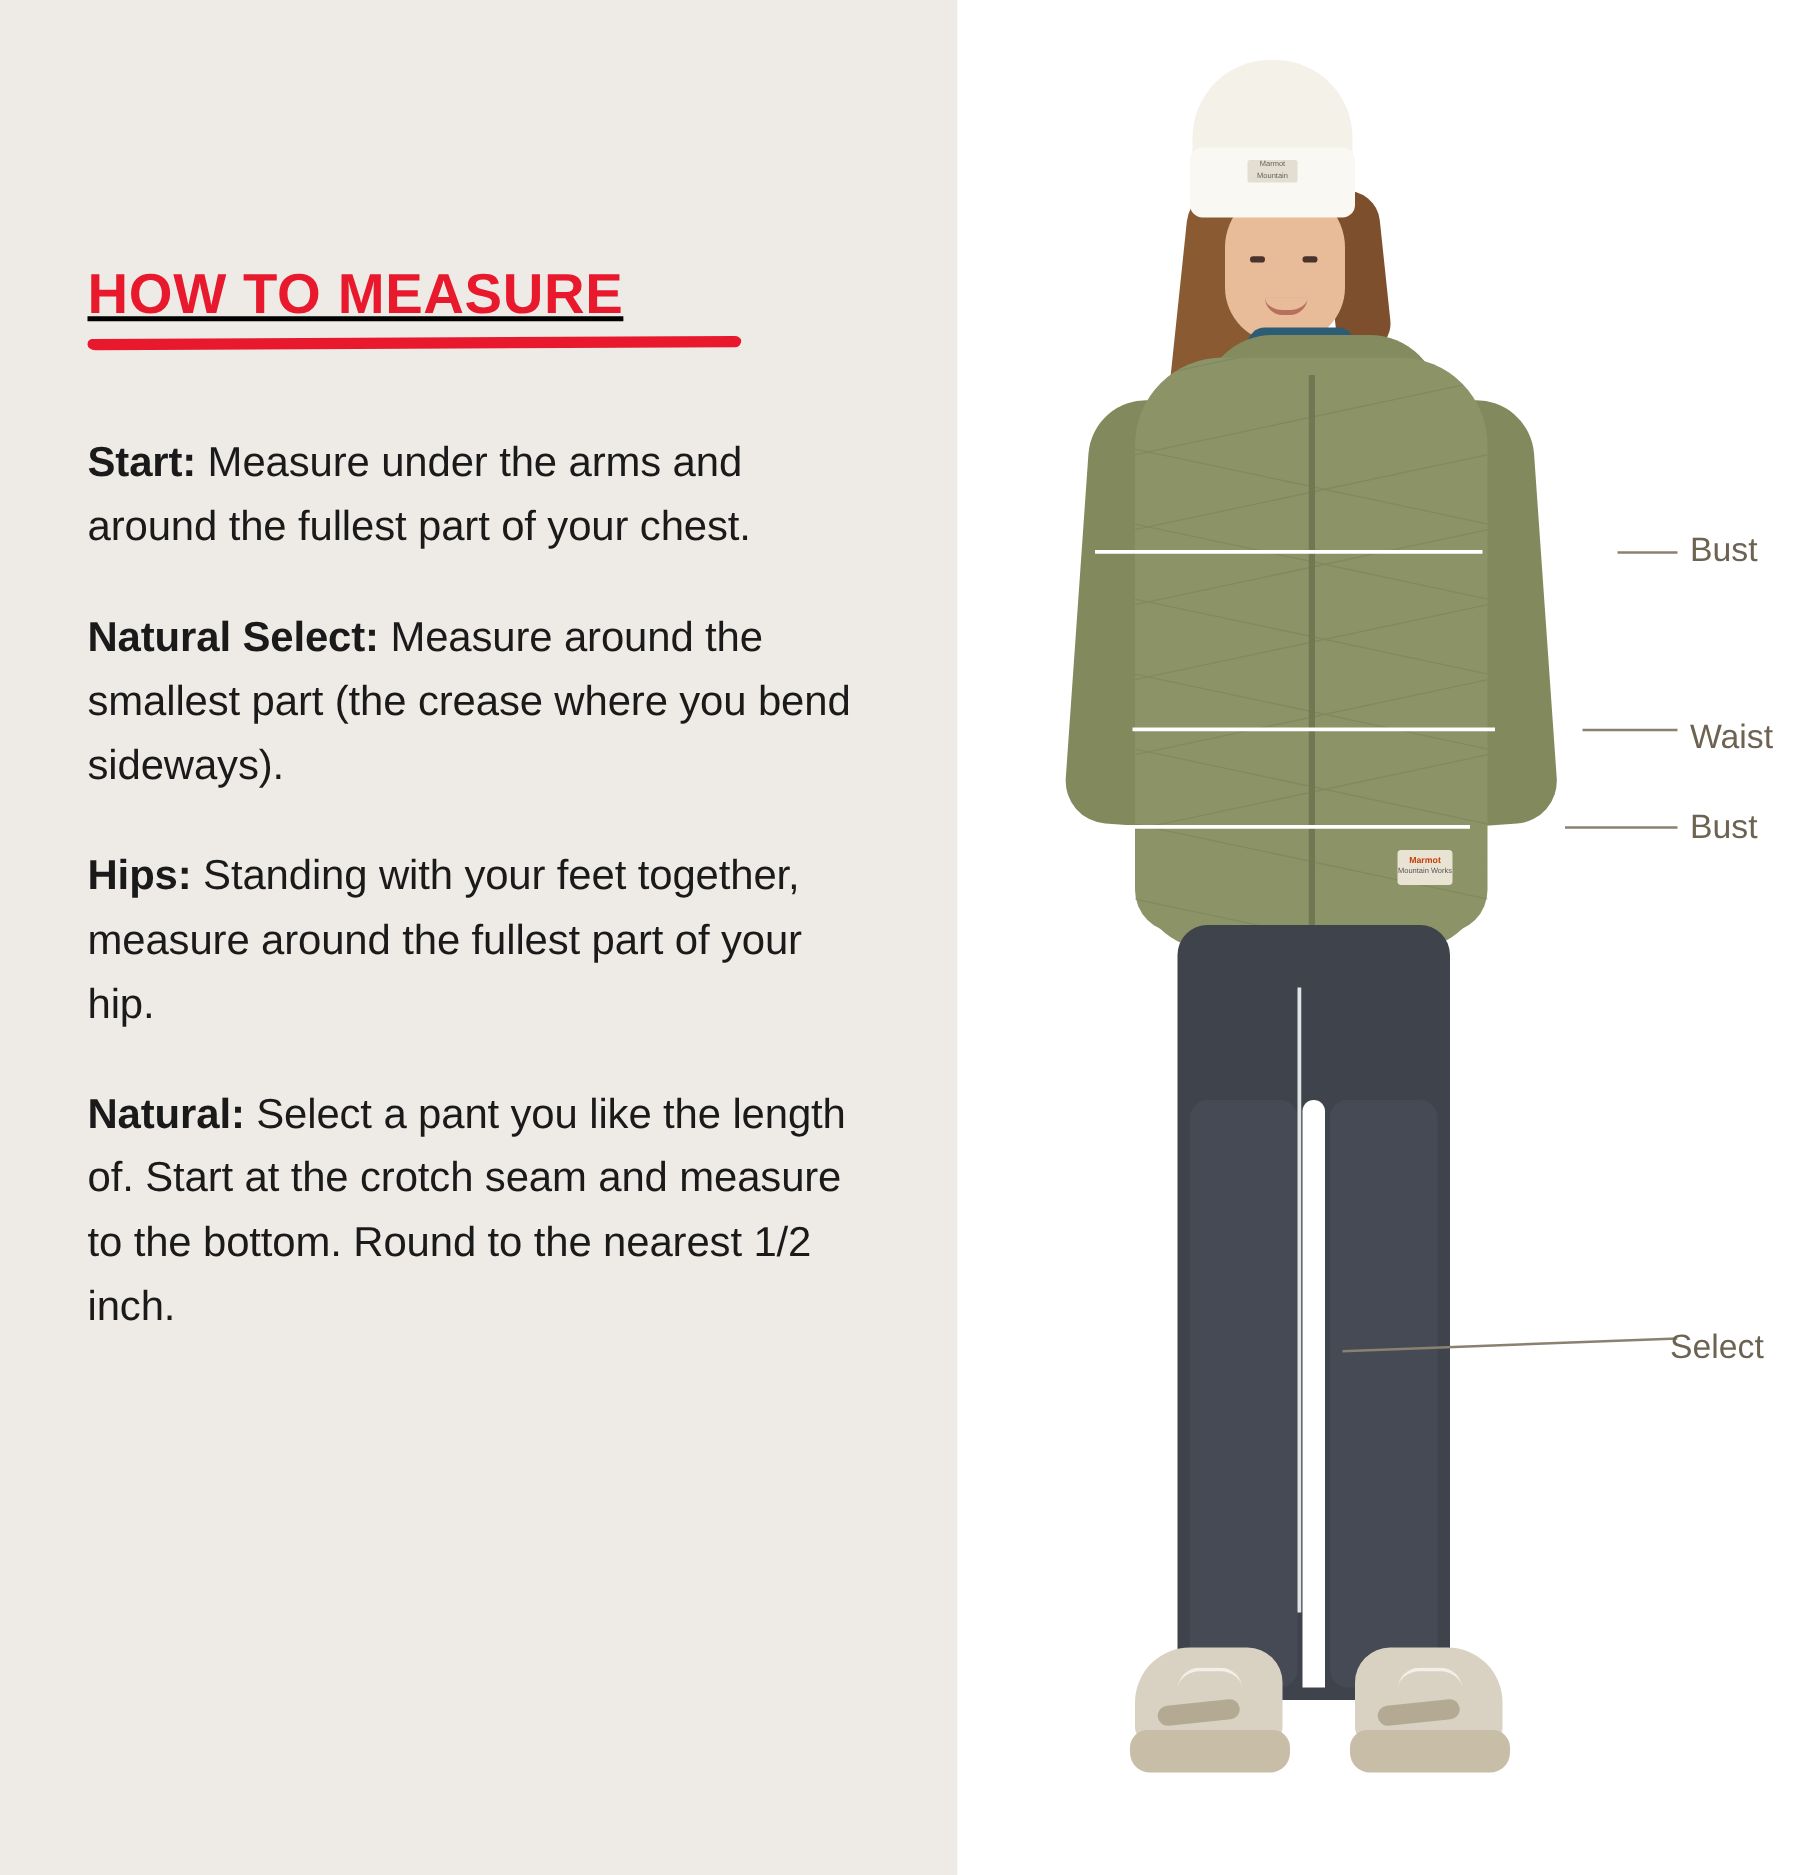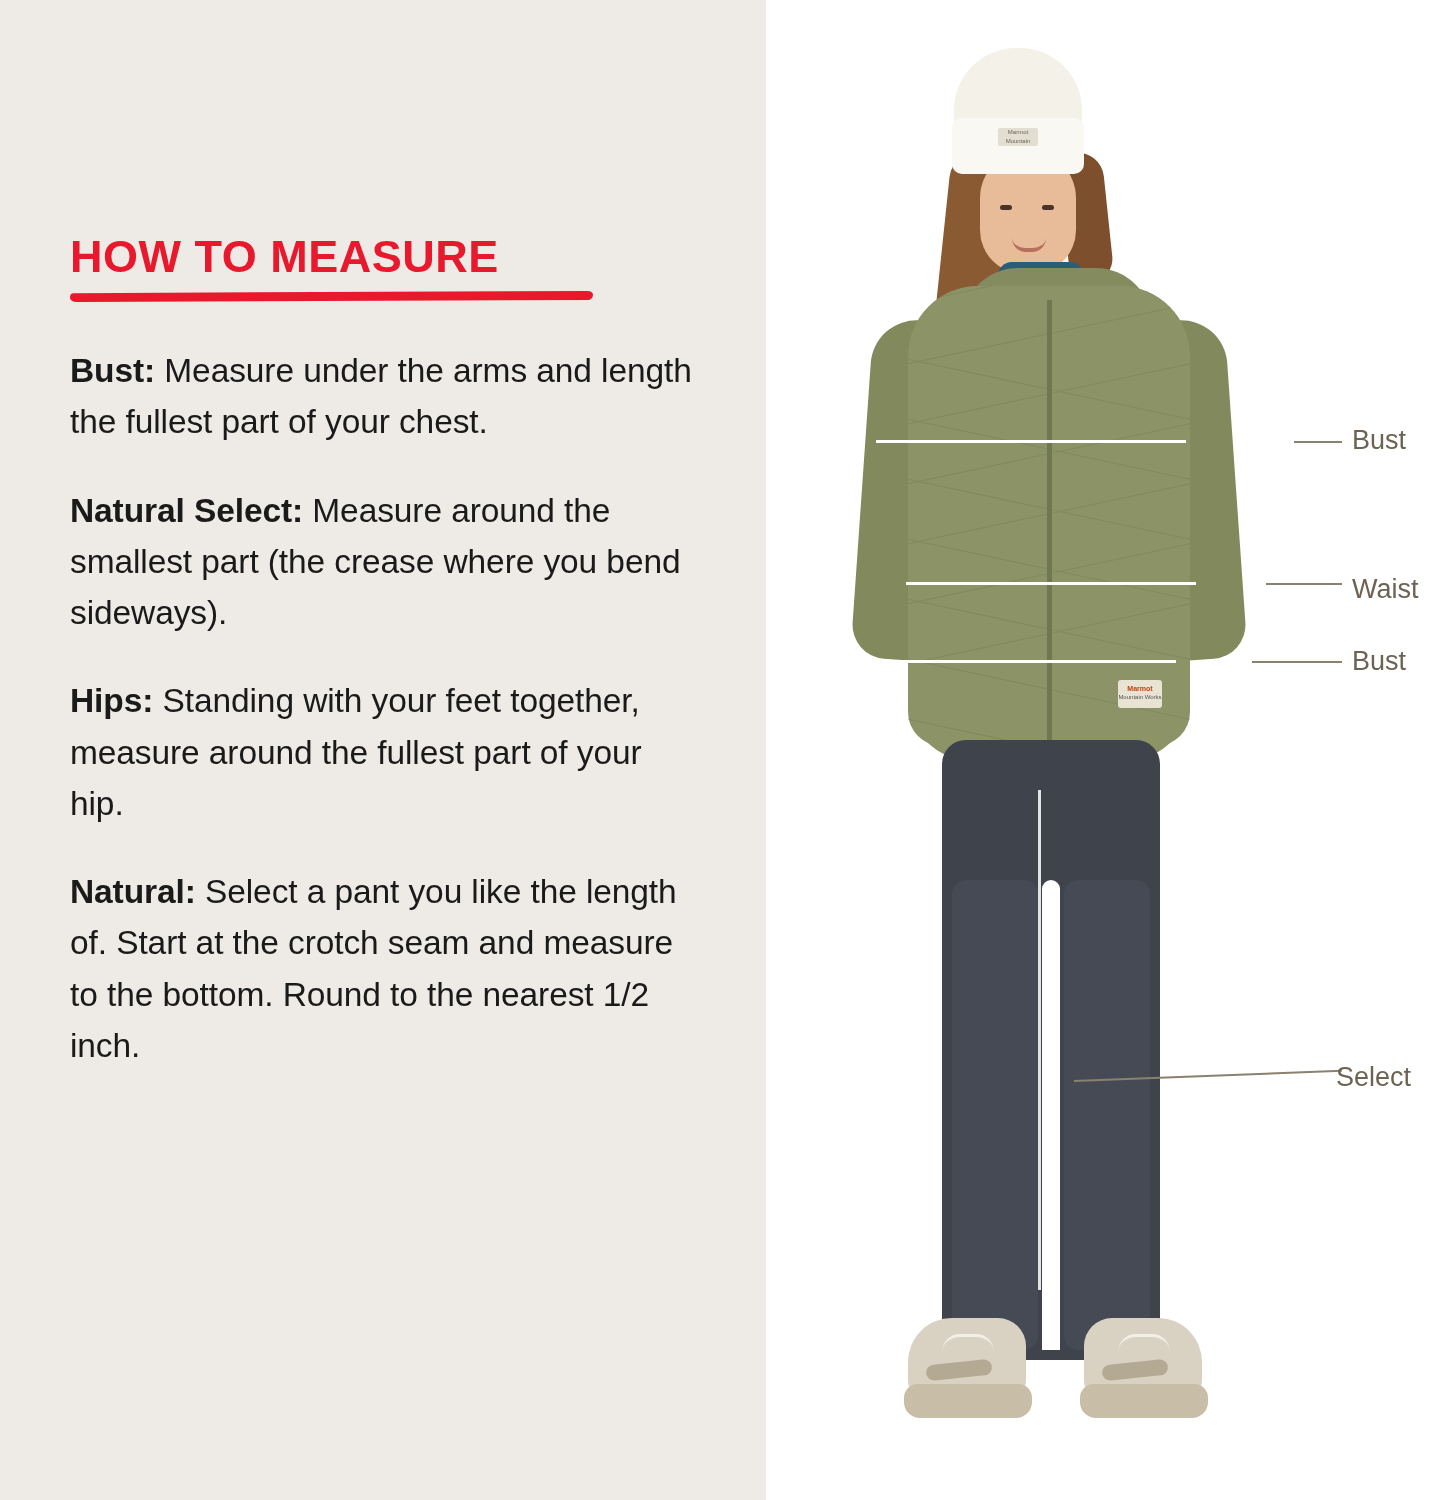--- a/index.html
+++ b/index.html
@@ -24,22 +24,23 @@
     position: absolute;
     left: 0;
     top: 0;
     width: 766px;
     height: 1500px;
     background: #eeebe6;
   }
   .title-block {
     position: absolute;
     left: 70px;
-    top: 232px;
+    top: 210px;
     width: 620px;
+    text-decoration: underline;
   }
   .title {
     font-size: 45px;
     font-weight: bold;
     letter-spacing: 0.5px;
     color: #e8192c;
     margin: 0;
     line-height: 1.1;
     font-family: "Liberation Sans", sans-serif;
   }
@@ -398,21 +399,21 @@
   <div class="left-panel">
 
     <div class="title-block">
       <h1 class="title">HOW TO MEASURE</h1>
       <div class="title-underline"></div>
     </div>
 
     <div class="body-block">
 
       <p class="para">
-        <span class="lead">Bust:</span><span> Measure under the arms and length the fullest part of your chest.</span>
+        <span class="lead">Start:</span><span> Measure under the arms and around the fullest part of your chest.</span>
       </p>
 
       <p class="para">
         <span class="lead">Natural Select:</span><span> Measure around the smallest part (the crease where you bend sideways).</span>
       </p>
 
       <p class="para">
         <span class="lead">Hips:</span><span> Standing with your feet together, measure around the fullest part of your hip.</span>
       </p>
 

